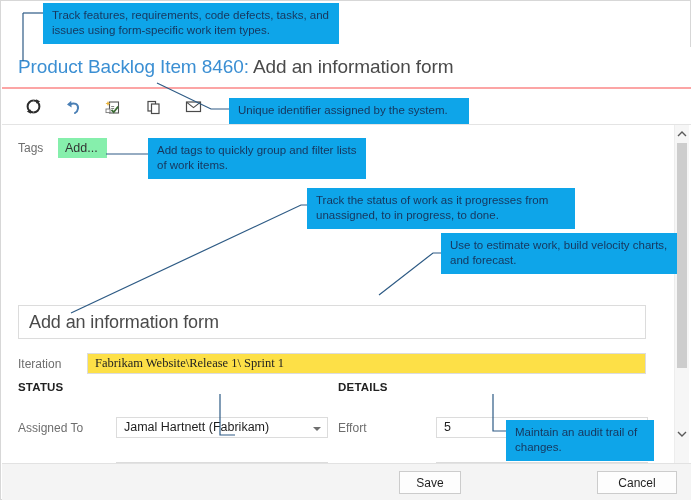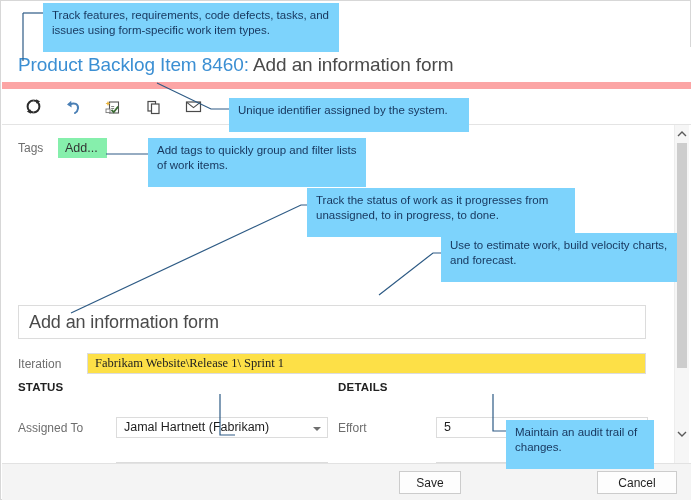--- a/index.html
+++ b/index.html
@@ -20,21 +20,21 @@
     box-sizing: border-box;
     border: 1px solid #d7d7d7;
   }
 
   
   .titlebar {
     position: absolute;
     left: 1px; top: 46px;
     width: 689px; height: 42px;
     background: #ffffff;
-    border-bottom: 7px solid #fca5a5;
+    border-bottom: 2px solid #fca5a5;
     box-sizing: border-box;
     display: flex; align-items: center;
   }
   .wi-title {
     font-size: 19px;
     padding-left: 16px;
     white-space: nowrap;
     letter-spacing: -0.1px;
   }
   .wi-id { color: #3b8fd3; }
@@ -203,25 +203,25 @@
   .vs-thumb {
     position: absolute; left: 2px; top: 18px;
     width: 10px; height: 225px;
     background: #cdcdcd;
     cursor: pointer;
   }
 
   
   .callout {
     position: absolute;
-    background: #7dd3fc;
+    background: #0ea5e9;
     color: #17365d;
     font-size: 11.5px;
     line-height: 15px;
-    padding: 5px 9px 14px 9px;
+    padding: 5px 9px 6px 9px;
     box-sizing: border-box;
     z-index: 40;
     font-family: "Liberation Sans", sans-serif;
   }
   .leader { position: absolute; z-index: 39; overflow: visible; }
 
   .co-1 { left: 42px;  top: 2px;   width: 296px; }
   .co-2 { left: 228px; top: 97px;  width: 240px; }
   .co-3 { left: 147px; top: 137px; width: 218px; }
   .co-4 { left: 306px; top: 187px; width: 268px; }

